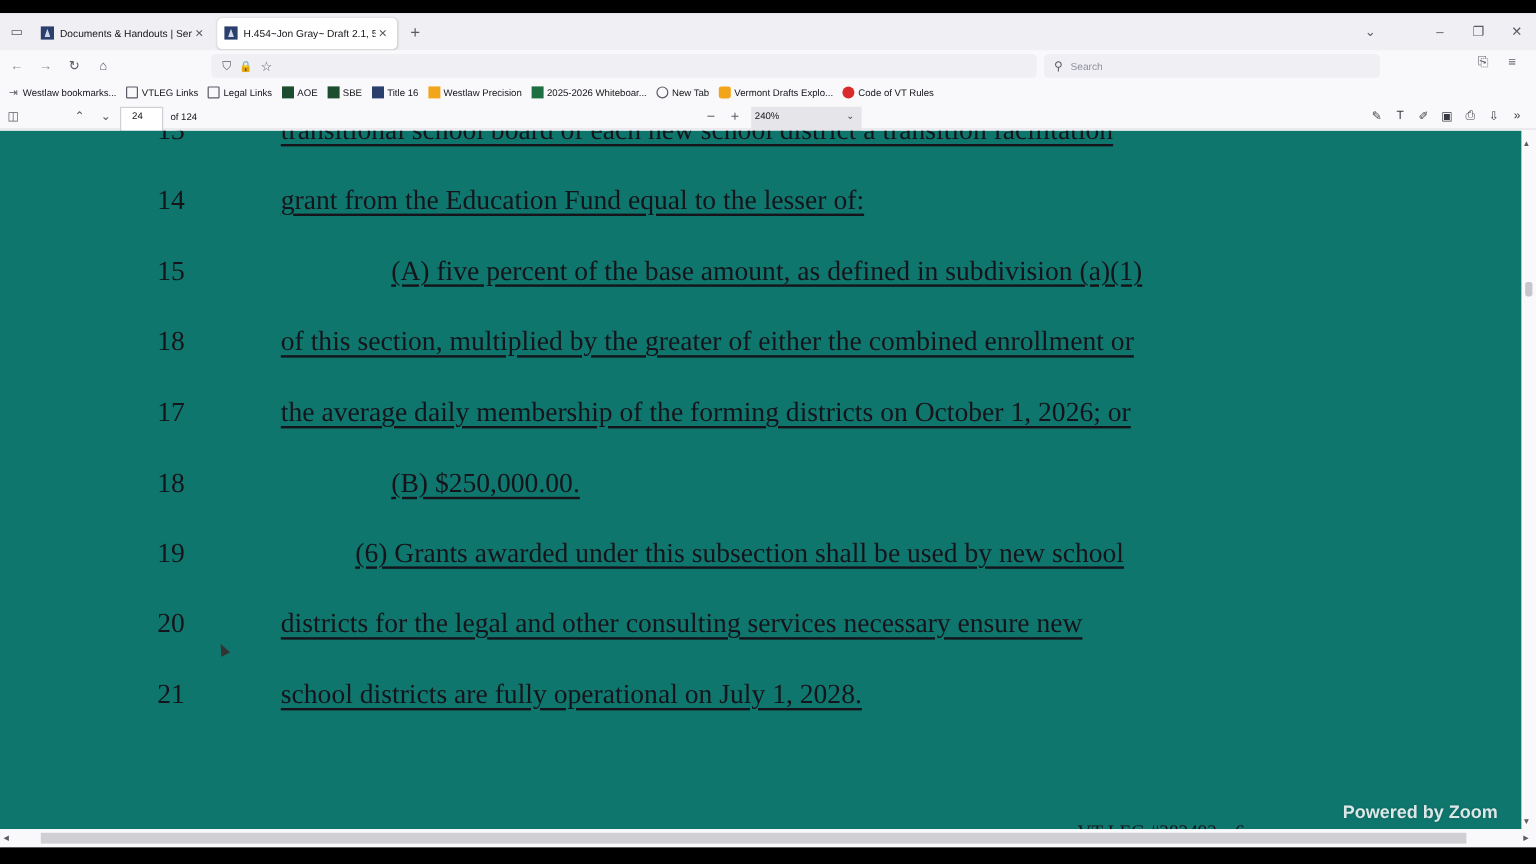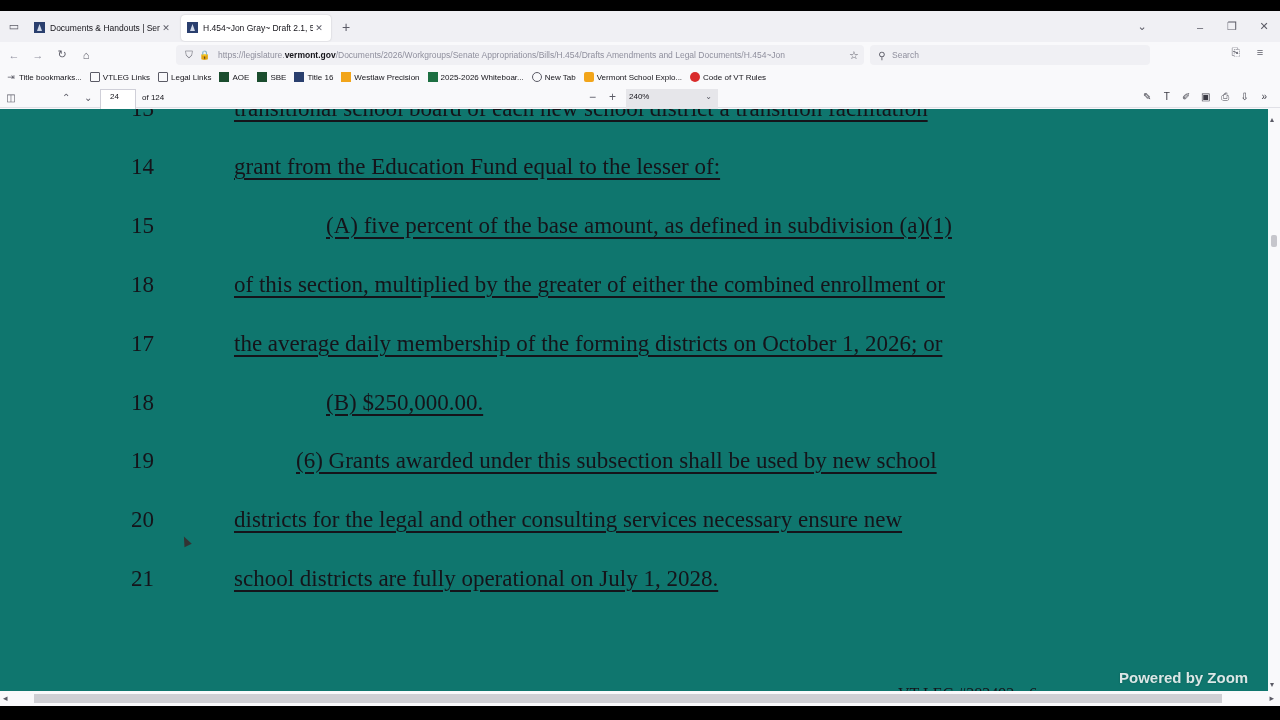--- a/index.html
+++ b/index.html
@@ -104,37 +104,36 @@
   </div>
 
   <div class="navbar">
     <span class="nav-btn" style="margin-left:2px">←</span>
     <span class="nav-btn">→</span>
     <span class="nav-btn dark">↻</span>
     <span class="nav-btn dark">⌂</span>
     <div class="urlbar">
       <span class="shield">⛉</span>
       <span class="lock">🔒</span>
-      <span class="url"><span>https://legislature.</span><b>vermont.gov</b><span>/Documents/2026/Workgroups/Senate Appropriations/Bills/H.454/Drafts Amendments and Legal Documents/H.454~Jon</span></span>
       <span class="star">☆</span>
     </div>
     <div class="searchbar">
       <span class="mag">⚲</span>
       <span>Search</span>
     </div>
     <div class="nav-right">
       <span>⎘</span>
       <span>≡</span>
     </div>
   </div>
 
   <div class="bookmarks">
     <div class="bm">
         <span class="ico import">⇥</span>
-        <span>Title bookmarks...</span>
+        <span>Westlaw bookmarks...</span>
       </div>
     <div class="bm">
         <span class="ico folder"></span>
         <span>VTLEG Links</span>
       </div>
     <div class="bm">
         <span class="ico folder"></span>
         <span>Legal Links</span>
       </div>
     <div class="bm">
@@ -156,21 +155,21 @@
     <div class="bm">
         <span class="ico excel"></span>
         <span>2025-2026 Whiteboar...</span>
       </div>
     <div class="bm">
         <span class="ico globe"></span>
         <span>New Tab</span>
       </div>
     <div class="bm">
         <span class="ico vse"></span>
-        <span>Vermont School Explo...</span>
+        <span>Vermont Drafts Explo...</span>
       </div>
     <div class="bm">
         <span class="ico code"></span>
         <span>Code of VT Rules</span>
       </div>
   </div>
 
   <div class="pdfbar">
     <span class="sidebar-toggle">◫</span>
     <span class="prev">⌃</span>

